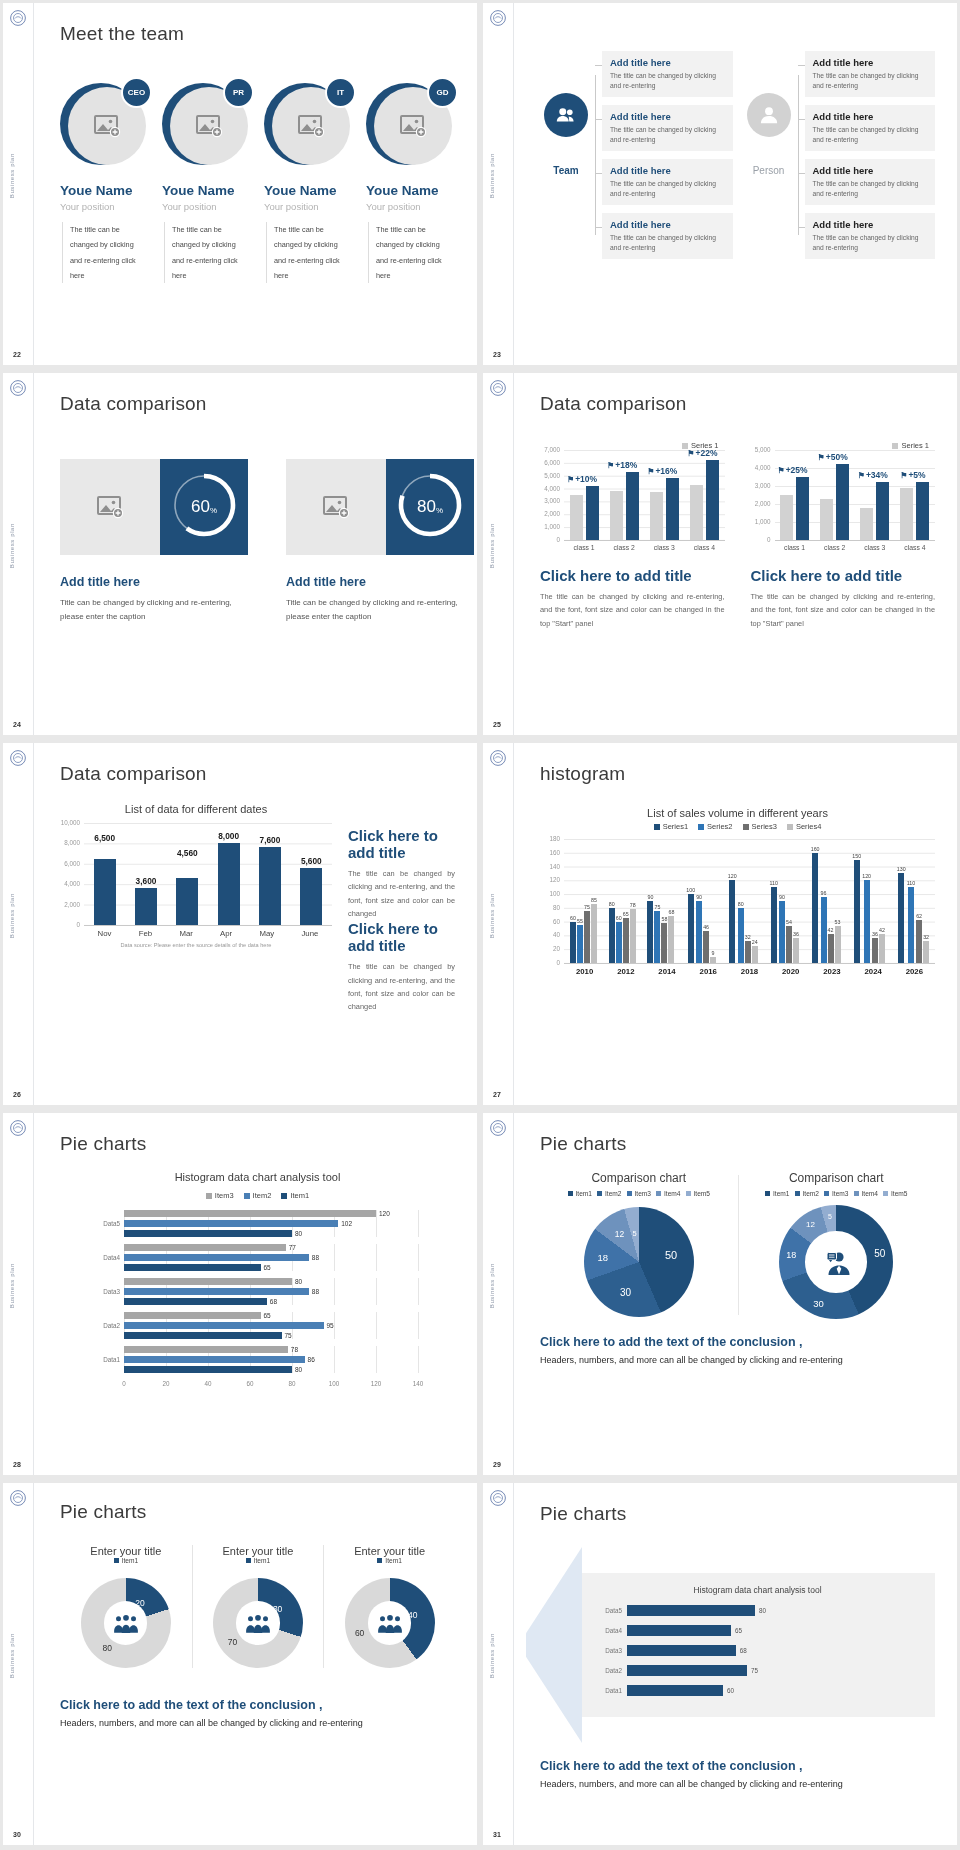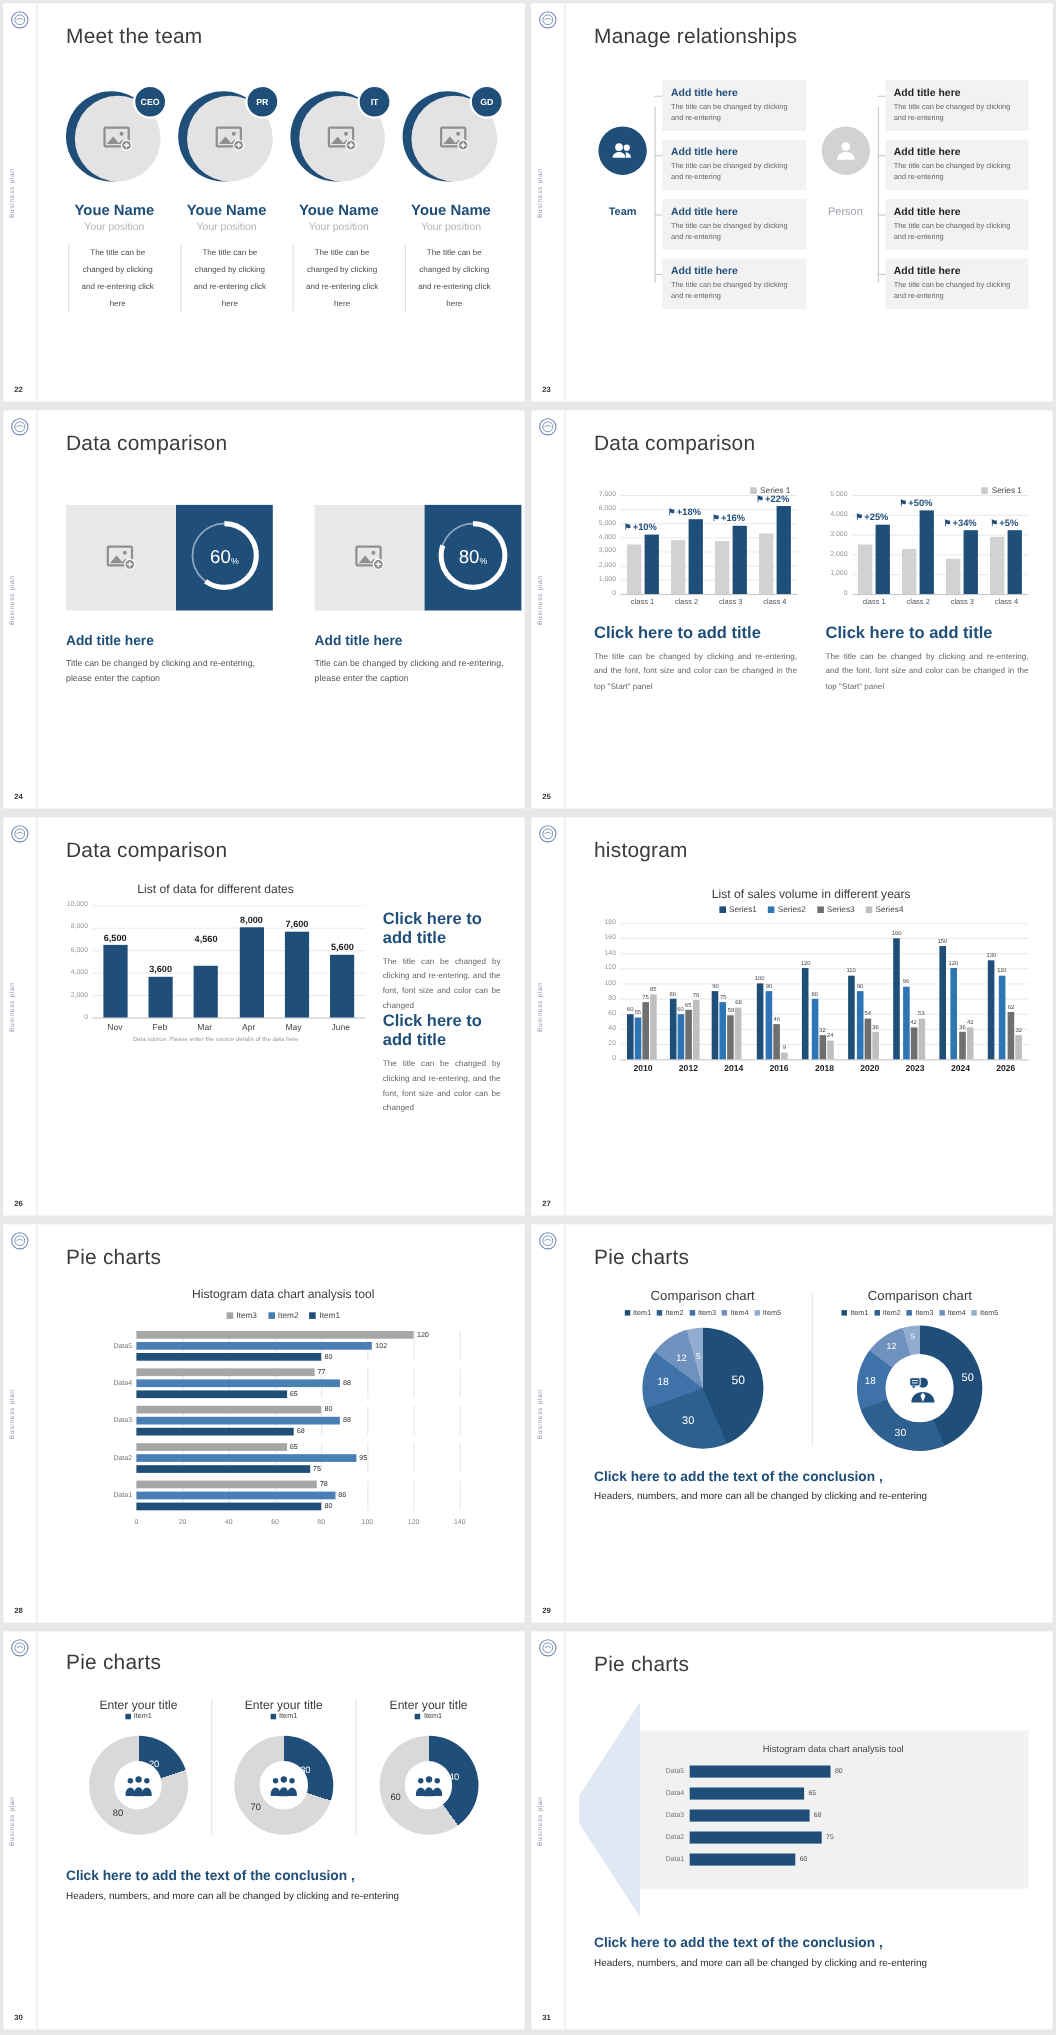--- a/index.html
+++ b/index.html
@@ -6,21 +6,21 @@
   body{width:960px;height:1850px;}
   .grid{display:grid;grid-template-columns:474px 474px;grid-auto-rows:362px;gap:8px 6px;padding:3px;}
   .slide{position:relative;background:#fff;overflow:hidden;}
   .logo{position:absolute;top:6px;left:6px;width:18px;height:18px;}
   .vlabel{position:absolute;left:6px;top:150px;writing-mode:vertical-rl;transform:rotate(180deg);font-size:6px;color:#8d97a8;letter-spacing:.6px;}
   .divider{position:absolute;left:30px;top:0;bottom:0;width:1px;background:#e5e7ea;}
   .pagenum{position:absolute;left:10px;bottom:7px;font-size:7px;font-weight:bold;color:#333;}
   .content{position:absolute;left:31px;right:0;top:0;bottom:0;padding:20px 22px 8px 26px;}
   .stitle{margin:0;font-size:19px;font-weight:300;color:#3b3b3b;letter-spacing:.2px;}
   
-  .members{display:flex;gap:14px;margin-top:36px;text-align:center;}
+  .members{display:flex;gap:14px;margin-top:36px;}
   .member{width:88px;}
   .avatar-wrap{position:relative;width:86px;height:88px;}
   .av-blue{position:absolute;left:0;top:2px;width:82px;height:82px;border-radius:50%;background:#1f4e79;}
   .av-gray{position:absolute;left:8px;top:6px;width:78px;height:78px;border-radius:50%;background:#e3e3e3;display:flex;align-items:center;justify-content:center;}
   .badge{position:absolute;top:-4px;right:-6px;width:27px;height:27px;border-radius:50%;background:#1f4e79;border:2.5px solid #fff;color:#fff;font-size:8px;font-weight:bold;display:flex;align-items:center;justify-content:center;}
   .m-name{color:#1f4e79;font-weight:bold;font-size:13.5px;margin-top:14px;}
   .m-pos{color:#b3b3b3;font-size:9.5px;margin-top:3px;}
   .m-desc{margin-top:10px;margin-left:2px;padding-left:7px;border-left:1px solid #ddd;font-size:7.3px;color:#4a4a4a;line-height:2.1;width:74px;}
   
   .rel-row{display:flex;margin-top:28px;gap:10px;}
@@ -225,21 +225,20 @@
   <section class="slide">
     <svg class="logo" viewBox="0 0 20 20">
         <circle cx="10" cy="10" r="8.2" fill="none" stroke="#7288b4" stroke-width="1.1"></circle>
         <circle cx="10" cy="10" r="5" fill="none" stroke="#7288b4" stroke-width="0.9"></circle>
         <path d="M6.5 10.5c2-2.5 5-2.5 7 0" fill="none" stroke="#7288b4" stroke-width="0.9"></path>
       </svg>
     <span class="vlabel">Business plan</span>
     <span class="divider"></span>
     <span class="pagenum">23</span>
     <div class="content">
-      <h2 class="stitle">Manage relationships</h2>
       <div class="rel-row">
         <div class="rel-group">
           <div class="circ navy">
               <svg width="26" height="26" viewBox="0 0 24 24">
                 <circle cx="9" cy="9" r="3.2" fill="#fff"></circle>
                 <circle cx="15.5" cy="9.5" r="2.6" fill="#fff"></circle>
                 <path d="M3.5 18c0-3 2.5-5 5.5-5s5.5 2 5.5 5z" fill="#fff"></path>
                 <path d="M14.5 13.4c2.6.2 4.5 2 4.5 4.6h-4z" fill="#fff"></path>
               </svg>
             </div>
@@ -554,21 +553,21 @@
                 <span class="cc-yt">8,000</span>
                 <span class="cc-yt">6,000</span>
                 <span class="cc-yt">4,000</span>
                 <span class="cc-yt">2,000</span>
                 <span class="cc-yt">0</span>
               </div>
               <div class="cc-pw">
                 <div class="cc-plot" style="height: 102px; background-size: 100% 20.4px;">
                   <div class="cc-g" style="gap: 2px;">
                     <div class="cc-bw">
-                      <div class="cc-bl" style="font-size: 8.3px; font-weight: bold; color: rgb(26, 26, 26); margin-bottom: 2px;">6,500</div>
+                      <div class="cc-bl" style="font-size: 8.3px; font-weight: bold; color: rgb(26, 26, 26); margin-bottom: 16px;">6,500</div>
                       <div class="cc-bar" style="height: 66px; width: 22px; background: rgb(31, 78, 121);"></div>
                     </div>
                   </div>
                   <div class="cc-g" style="gap: 2px;">
                     <div class="cc-bw">
                       <div class="cc-bl" style="font-size: 8.3px; font-weight: bold; color: rgb(26, 26, 26); margin-bottom: 2px;">3,600</div>
                       <div class="cc-bar" style="height: 37px; width: 22px; background: rgb(31, 78, 121);"></div>
                     </div>
                   </div>
                   <div class="cc-g" style="gap: 2px;">

